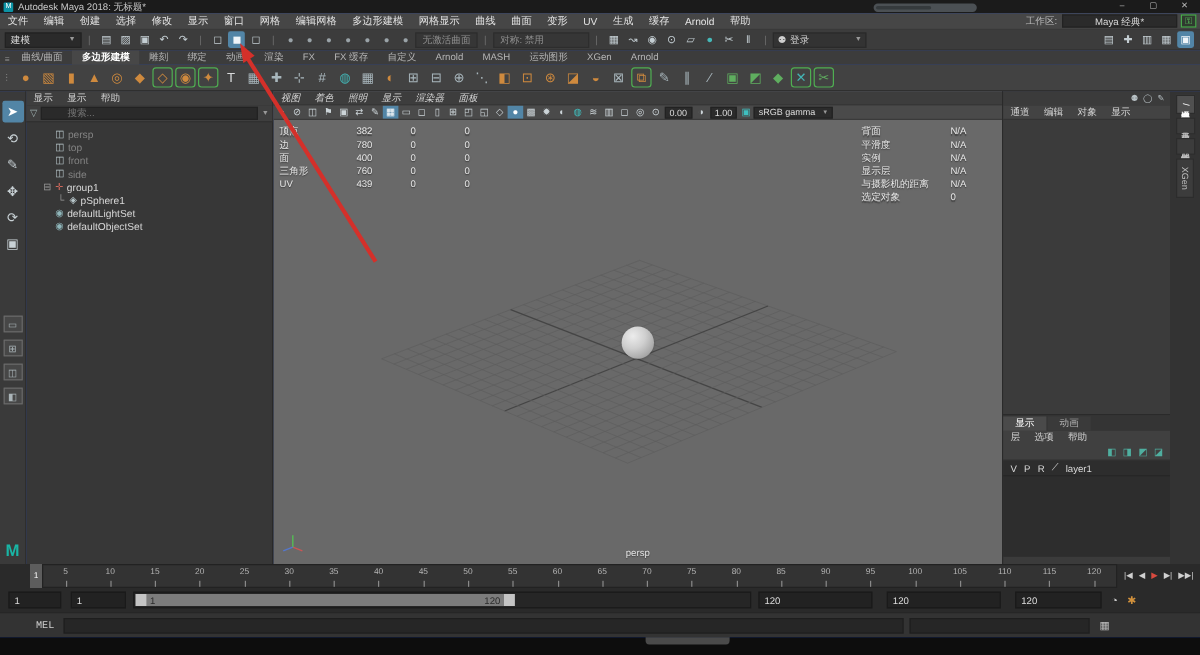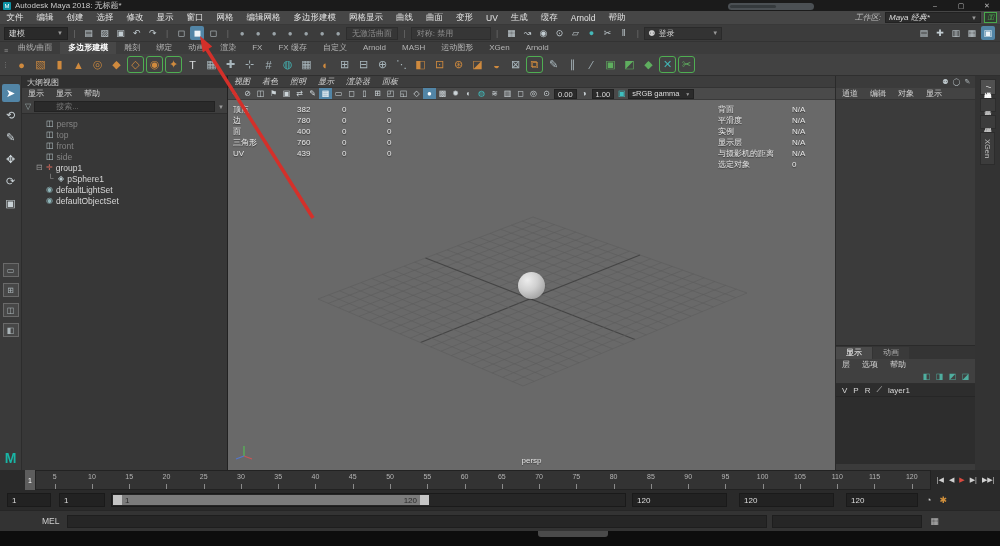--- a/index.html
+++ b/index.html
@@ -10,23 +10,23 @@
   
   #titlebar{left:0;top:0;width:1000px;height:11px;background:#1b1b1b;display:flex;align-items:center;font-size:8px;color:#c9c9c9;}
   #maya-badge{width:8px;height:8px;background:#0c93a5;color:#fff;font-size:6px;line-height:8px;text-align:center;margin:0 4px 0 3px;border-radius:1px;}
   #tb-pill{position:absolute;left:728px;top:3px;width:86px;height:7px;border-radius:4px;background:#4b5054;display:flex;align-items:center;padding:0 2px;}
   #tb-pill .inner{width:46px;height:3px;border-radius:2px;background:#353a3d;}
   .wbtn{width:26px;height:11px;text-align:center;font-size:7px;line-height:11px;color:#bbb;}
   #win-controls{position:absolute;right:0;top:0;display:flex;}
   
   #menubar{left:0;top:11px;width:1000px;height:14px;background:#464646;display:flex;align-items:center;border-bottom:1px solid #393939;}
   .menu-item{padding:0 6.5px;font-size:8.5px;color:#e3e3e3;white-space:nowrap;}
-  #workspace{margin-left:auto;display:flex;align-items:flex-end;font-style:italic;}
+  #workspace{margin-left:auto;display:flex;align-items:flex-end;}
   #workspace-label{font-size:8px;color:#bdbdbd;margin-right:4px;}
-  #workspace-select{width:96px;height:11px;background:#2b2b2b;border:1px solid #222;font-size:8px;color:#ddd;display:flex;align-items:center;padding:0 3px;}
+  #workspace-select{width:96px;height:11px;background:#2b2b2b;border:1px solid #222;font-size:8px;color:#ddd;display:flex;align-items:center;padding:0 3px;flex-direction:column;}
   #workspace-select .arr{margin-left:auto;font-size:6px;color:#999;}
   #lock-btn{width:13px;height:11px;background:#2f3a2f;border:1px solid #49a94c;color:#5fd062;font-size:8px;line-height:10px;text-align:center;margin:0 3px;}
   
   #statusline{left:0;top:25px;width:1000px;height:17px;background:#3c3c3c;display:flex;align-items:center;border-bottom:1px solid #333;}
   .grip{color:#6f6f6f;font-size:8px;padding:0 3px;}
   .ic{width:14px;height:14px;margin:0 1px;display:flex;align-items:center;justify-content:center;font-size:9px;color:var(--c,#c3cdd2);background:transparent;border-radius:2px;}
   .ic.on{background:#5285a6;color:#eef4f8;}
   .ic.teal{color:#45b8b8;}
   #mode-select{width:64px;height:13px;background:#2a2a2a;border:1px solid #222;margin-left:4px;font-size:8px;display:flex;align-items:center;padding:0 4px;color:#ddd;}
   #mode-select .arr{margin-left:auto;font-size:6px;color:#999;}
@@ -123,21 +123,21 @@
   .fld{height:14px;background:#222;border:1px solid #1a1a1a;color:#ddd;font-size:8px;display:flex;align-items:center;padding:0 4px;}
   #range-track{position:relative;width:515px;height:14px;background:#262626;border:1px solid #1a1a1a;margin-left:6px;}
   #range-bar{position:absolute;left:1px;top:1px;width:316px;height:10px;background:#7c7c7c;display:flex;align-items:center;}
   .rh{width:9px;height:10px;background:#c4c4c4;}
   #range-bar .bstart{font-size:8px;color:#2b2b2b;margin-left:3px;}
   #range-bar .bend{font-size:8px;color:#2b2b2b;margin-left:auto;margin-right:3px;}
   .ric{font-size:9px;color:#c8c8c8;padding:0 4px;}
   .ric.orange{color:#d2913c;}
   
   #cmdrow{left:0;top:510px;width:1000px;height:21px;background:#333;display:flex;align-items:center;border-top:1px solid #262626;}
-  #mel-label{font-size:8.5px;color:#cfcfcf;margin:0 8px 0 42px;}
+  #mel-label{font-size:8.5px;color:#cfcfcf;margin:0 8px 0 30px;font-family:Liberation Mono, monospace;}
   #mel-input{width:700px;height:13px;background:#262626;border:1px solid #1e1e1e;color:#ccc;font-size:8px;padding:0 4px;}
   #result-field{width:150px;height:13px;background:#262626;border:1px solid #1e1e1e;margin-left:5px;}
   #script-editor-btn{margin-left:8px;font-size:9px;color:#bbb;}
   
   #helpbar{left:0;top:531px;width:1000px;height:15px;background:#0d0d0d;}
   #helpbar .notch{position:absolute;left:538px;top:0;width:70px;height:6px;background:#4a4a4a;border-radius:0 0 3px 3px;}
   #annotation{position:absolute;left:0;top:0;pointer-events:none;z-index:50;}
 </style>
 </head>
 <body>
@@ -479,21 +479,20 @@
           <span>◫</span>
         </div>
         <div class="layout-btn">
           <span>◧</span>
         </div>
       </div>
     <div id="maya-logo">M</div>
   </div>
 
   <div id="outliner" class="abs">
-    <div id="outliner-title">大纲视图</div>
     <div id="outliner-menus">
 
     <span class="pm-item">显示</span>
         <span class="pm-item">显示</span>
         <span class="pm-item">帮助</span>
       </div>
     <div id="outliner-search">
       <span class="funnel">▽</span>
       <input id="search-input" placeholder="搜索..." style="">
       <span class="arr">▼</span>

